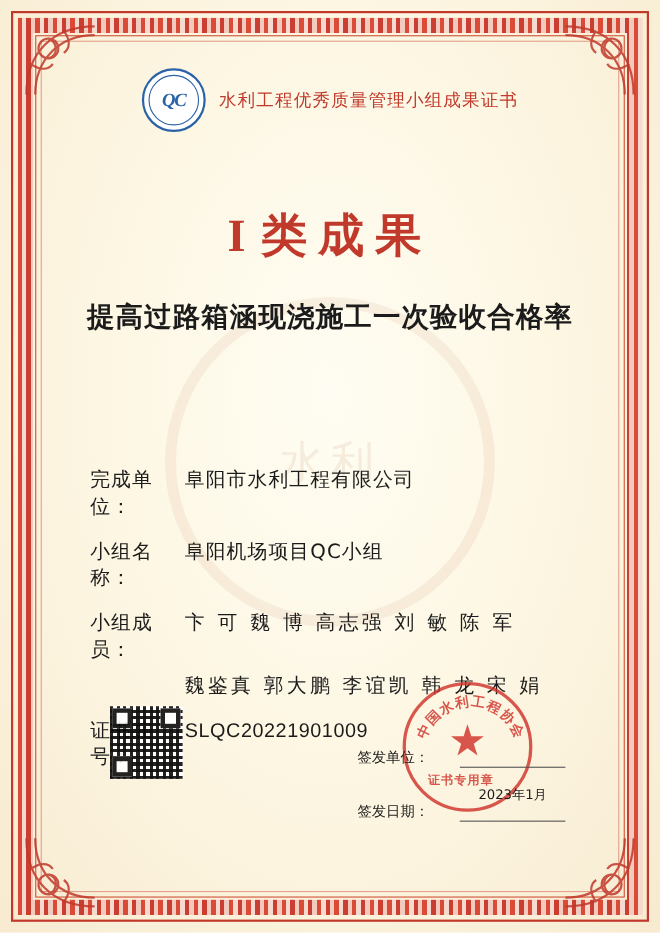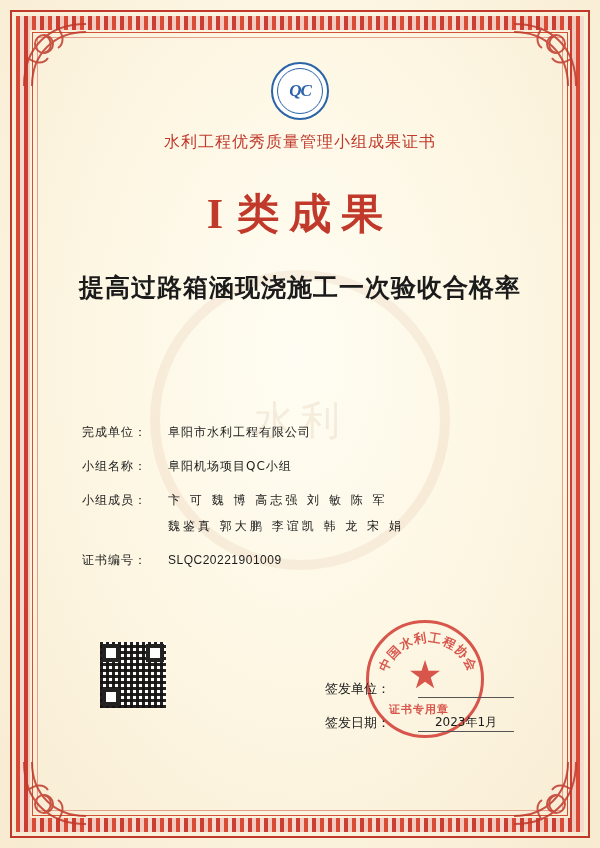--- a/index.html
+++ b/index.html
@@ -109,21 +109,20 @@
   
   .header {
     position: absolute;
     left: 0;
     right: 0;
     top: 62px;
     display: flex;
     align-items: center;
     justify-content: center;
     gap: 12px;
-    flex-direction: column;
   }
   .emblem {
     width: 54px;
     height: 54px;
     border-radius: 50%;
     border: 2px solid #2a63a8;
     display: flex;
     align-items: center;
     justify-content: center;
     background: #ffffff;
@@ -185,21 +184,21 @@
     font-family: "DejaVu Sans", "Liberation Sans", sans-serif;
     letter-spacing: 1px;
   }
 
   
   .fields {
     position: absolute;
     left: 82px;
     right: 70px;
     top: 424px;
-    font-size: 12px;
+    font-size: 18px;
     color: #1b1b1b;
     font-family: "DejaVu Sans", "Liberation Sans", sans-serif;
   }
   .field-row {
     display: flex;
     align-items: baseline;
     margin-bottom: 17px;
   }
   .field-label {
     width: 86px;
@@ -271,21 +270,21 @@
     white-space: nowrap;
     gap: 24px;
   }
   .sign-label { margin-right: 4px; }
   .sign-line {
     display: inline-block;
     width: 96px;
     border-bottom: 1px solid #555;
     text-align: center;
     font-size: 12px;
-    padding-bottom: 0;
+    padding-bottom: 15px;
   }
 
   
   .seal {
     position: absolute;
     left: 366px;
     top: 620px;
     width: 118px;
     height: 118px;
     border-radius: 50%;

